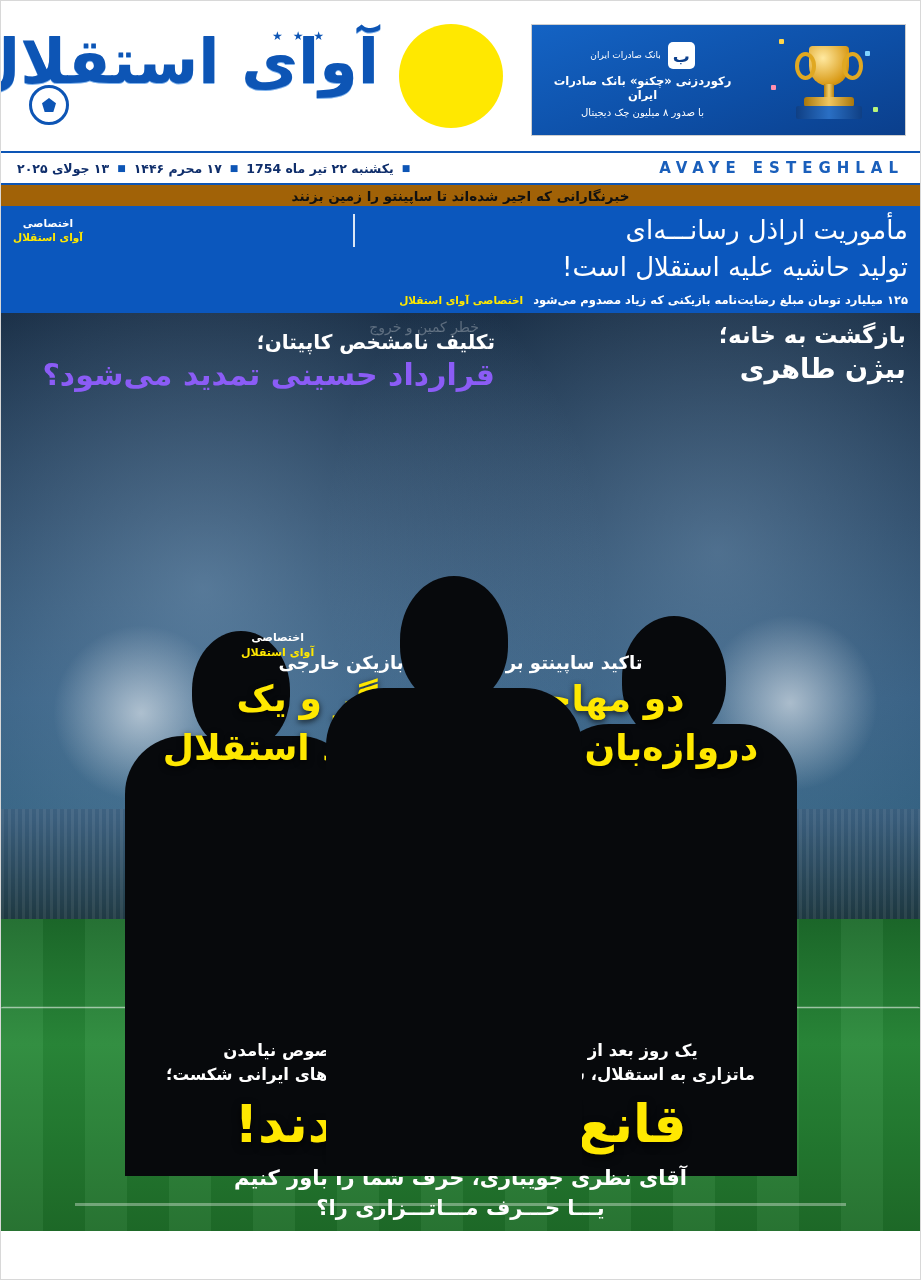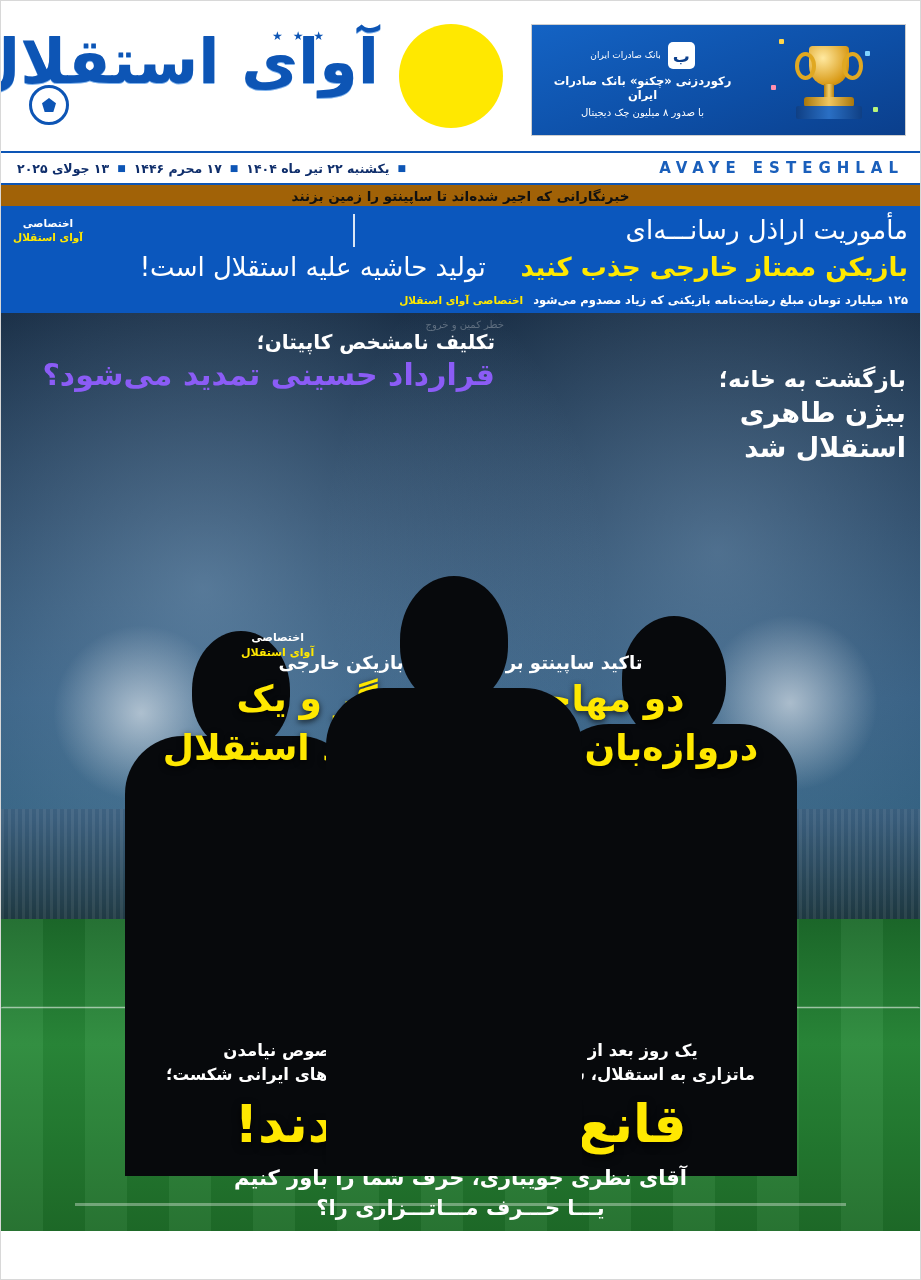--- a/index.html
+++ b/index.html
@@ -257,21 +257,21 @@
   .sil.b .body { width: 256px; height: 488px; }
   .sil.c { width: 236px; height: 545px; }
   .sil.c .head { width: 98px; height: 118px; top: 0; }
   .sil.c .body { width: 232px; height: 440px; }
 
   
   .ov { position: absolute; }
   .ov-left-head {
     right: 14px; top: 8px; text-align: right; line-height: 1.3;
   }
-  .ov-left-head .l1 { color: #ffffff; font-size: 23px; font-weight: bold; margin-top: 44px; }
+  .ov-left-head .l1 { color: #ffffff; font-size: 23px; font-weight: bold; }
   .ov-left-head .l2 { color: #ffffff; font-size: 27px; font-weight: bold; }
   .ov-left-head .l3 { color: #ffe800; font-size: 27px; font-weight: bold; }
   .ov-left-head .l4 { color: #ffffff; font-size: 27px; font-weight: bold; }
 
   .ov-cap {
     left: 14px; top: 16px; text-align: left; line-height: 1.3; width: 480px;
   }
   .ov-cap .c1 { color: #ffffff; font-size: 20px; font-weight: bold; text-align: right; }
   .ov-cap .c2 { color: #8b5cf6; font-size: 30px; font-weight: bold; text-align: right; }
 
@@ -296,22 +296,22 @@
   }
   .ov-bottom .b1 { color: #ffffff; font-size: 16.5px; font-weight: bold; }
   .ov-bottom .b2 { color: #ffffff; font-size: 16.5px; font-weight: bold; }
   .ov-bottom .big {
     color: #ffe800; font-size: 52px; font-weight: bold; letter-spacing: 2px;
     text-shadow: 0 3px 8px rgba(0,0,0,.85); margin: 2px 0 4px 0;
   }
   .ov-bottom .b3 { color: #ffffff; font-size: 21px; font-weight: bold; }
   .ov-bottom .b4 { color: #ffffff; font-size: 21px; font-weight: bold; letter-spacing: 3px; }
   .faint {
-    position: absolute; right: 416px; top: 6px;
-    color: rgba(255,255,255,.28); font-size: 10px;
+    position: absolute; right: 441px; top: 6px;
+    color: rgba(255,255,255,.28); font-size: 14px;
   }
 </style>
 </head>
 <body>
 
 <div class="page">
 
   <div class="masthead">
 
     <div class="ad-box">
@@ -345,41 +345,40 @@
         <div class="brand-title">آوای استقلال</div>
         <div class="brand-ball"></div>
       </div>
     </div>
   </div>
 
   <div class="latin-strip">
     <div class="latin-name">AVAYE ESTEGHLAL</div>
     <div class="issue-date">
       <span class="sep">■</span>
-      <span>یکشنبه ۲۲ تیر ماه ۱۴۰۴</span>
+      <span>یکشنبه ۲۲ تیر ماه 1754</span>
       <span class="sep">■</span>
       <span>۱۷ محرم ۱۴۴۶</span>
       <span class="sep">■</span>
       <span>۱۳ جولای ۲۰۲۵</span>
     </div>
   </div>
 
   <div class="topline">خبرنگارانی که اجیر شده‌اند تا ساپینتو را زمین بزنند</div>
 
   <div class="blue-band">
     <div class="band-row">
       <div class="band-white">مأموریت اراذل رسانـــه‌ای</div>
       <div class="band-divider"></div>
       <div class="excl-badge">
         <div class="b2">اختصاصی</div>
         <div>آوای استقلال</div>
       </div>
     </div>
     <div class="band-row">
-      <div class="band-yellow">بازیکن ممتاز خارجی جذب کنید</div>
       <div class="band-white">تولید حاشیه علیه استقلال است!</div>
       <div style="width:92px"></div>
     </div>
   </div>
 
   <div style="background:#0b57bd; padding:0 12px 6px 12px; display:flex; align-items:center; justify-content:flex-start; gap:10px;">
     <div class="band-note">
       <span class="w">۱۲۵ میلیارد تومان مبلغ رضایت‌نامه بازیکنی که زیاد مصدوم می‌شود</span>
     </div>
     <div class="excl-badge">
@@ -406,21 +405,20 @@
         </div>
       <div class="sil c">
           <div class="head"></div>
           <div class="body"></div>
         </div>
     </div>
 
     <div class="ov ov-left-head">
       <div class="l1">بازگشت به خانه؛</div>
       <div class="l2">بیژن طاهری</div>
-      <div class="l4">استقلال شد</div>
     </div>
 
     <div class="ov ov-cap">
       <div class="c1">تکلیف نامشخص کاپیتان؛</div>
       <div class="c2">قرارداد حسینی تمدید می‌شود؟</div>
     </div>
 
     <div class="ov faint">خطر کمین و خروج</div>
 
     <div class="excl-photo">

